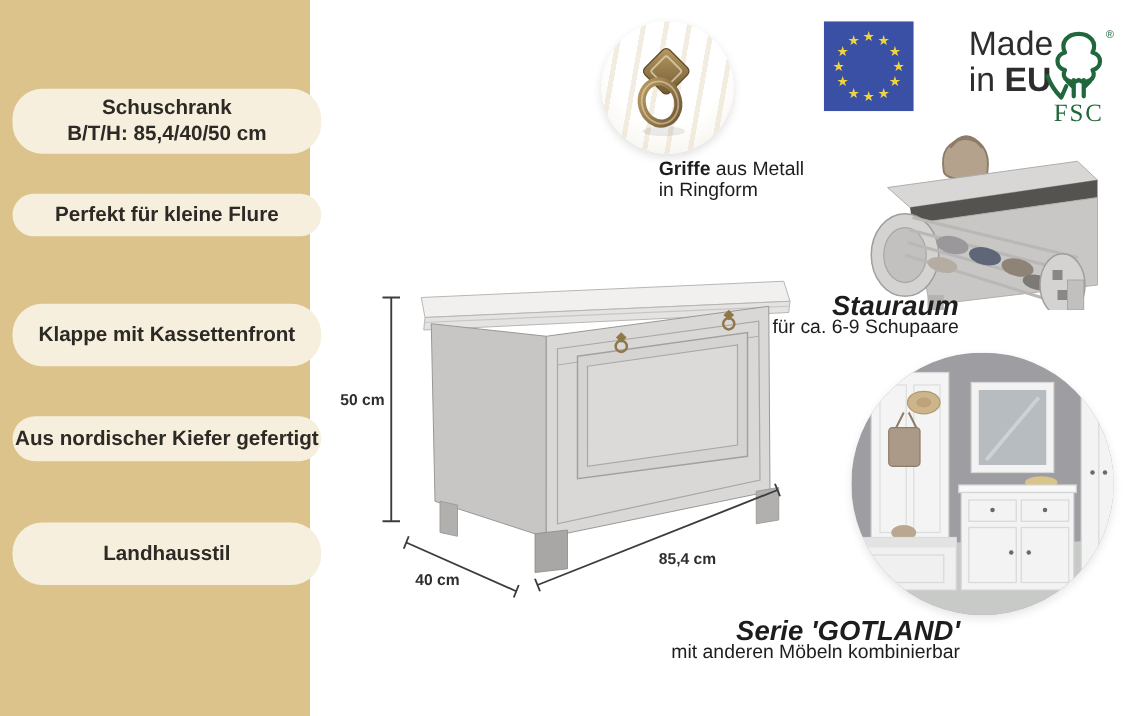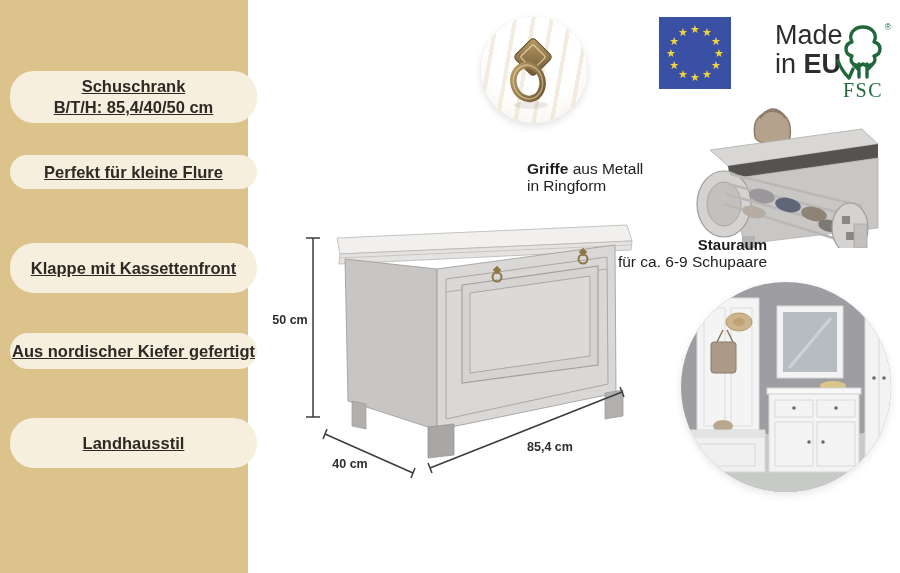--- a/index.html
+++ b/index.html
@@ -3,44 +3,44 @@
 <meta charset="utf-8">
 <style>
   html,body{margin:0;padding:0;}
   body{width:900px;height:573px;background:#ffffff;font-family:"Liberation Sans",sans-serif;position:relative;overflow:hidden;}
   .stage{position:absolute;left:0;top:0;width:900px;height:573px;}
 
   
   .side-band{position:absolute;left:0;top:0;width:248px;height:573px;background:#dcc38c;}
   .pill{position:absolute;left:10px;width:247px;background:#f6efdd;border-radius:24px;
         display:flex;flex-direction:column;align-items:center;justify-content:center;
-        font-weight:bold;color:#2d2a26;font-size:16.5px;text-align:center;line-height:21px;text-decoration:underline;}
+        font-weight:bold;color:#2d2a26;font-size:16.5px;text-align:center;line-height:21px;}
   .pill-1{top:71px;height:52px;}
   .pill-2{top:155px;height:34px;}
   .pill-3{top:243px;height:50px;}
   .pill-4{top:333px;height:36px;}
   .pill-5{top:418px;height:50px;justify-content:center;}
 
   
   .diagram{position:absolute;left:270px;top:215px;width:380px;height:270px;}
   .dim-text{font-size:12.5px;font-weight:bold;fill:#2e2e2e;}
 
   
   .handle-circle{position:absolute;left:481px;top:17px;width:106px;height:106px;border-radius:50%;
      background:
        repeating-linear-gradient(100deg, rgba(233,222,200,0) 0 14px, rgba(233,222,200,.55) 14px 18px),
        radial-gradient(circle at 50% 38%, #ffffff 52%, #f3efe6 100%);
      box-shadow:0 3px 8px rgba(0,0,0,.12);}
   .caption{position:absolute;color:#1d1d1d;font-size:15.5px;line-height:17px;}
   .caption b{font-weight:bold;}
-  .caption-handle{left:527px;top:127px;text-align:left;margin-top:33px;}
+  .caption-handle{left:527px;top:127px;text-align:left;}
   .caption-right{text-align:right;}
   .caption-storage{right:133px;top:236px;}
   .caption-series{right:132px;top:496px;}
-  .caption .cap-title{font-size:15px;font-weight:bold;display:block;}
+  .caption .cap-title{font-size:22px;font-weight:bold;display:block;font-style:italic;}
 
   
   .eu-flag{position:absolute;left:659px;top:17px;width:72px;height:72px;}
   .made-in{position:absolute;left:775px;top:21px;color:#2d2d2d;font-size:27px;line-height:29px;}
   .made-in .bold{font-weight:bold;}
   .fsc{position:absolute;left:831px;top:19px;width:64px;height:84px;}
 
   
   .storage-illu{position:absolute;left:690px;top:106px;width:198px;height:142px;}
   .series-circle{position:absolute;left:681px;top:282px;width:210px;height:210px;border-radius:50%;overflow:hidden;
@@ -250,14 +250,18 @@
       </g>
 
       <g>
         <rect x="184" y="12" width="30" height="180" fill="#f2f3f2" stroke="#d5d7d6"></rect>
         <line x1="198" y1="14" x2="198" y2="190" stroke="#d8dad9"></line>
         <circle cx="193" cy="96" r="1.8" fill="#6a6a6e"></circle>
           <circle cx="203" cy="96" r="1.8" fill="#6a6a6e"></circle>
       </g>
     </svg>
   </div>
+  <div class="caption caption-right caption-series">
+    <span class="cap-title">Serie 'GOTLAND'</span>
+    <span>mit anderen Möbeln kombinierbar</span>
+  </div>
 
 </div>
 
 </body></html>

